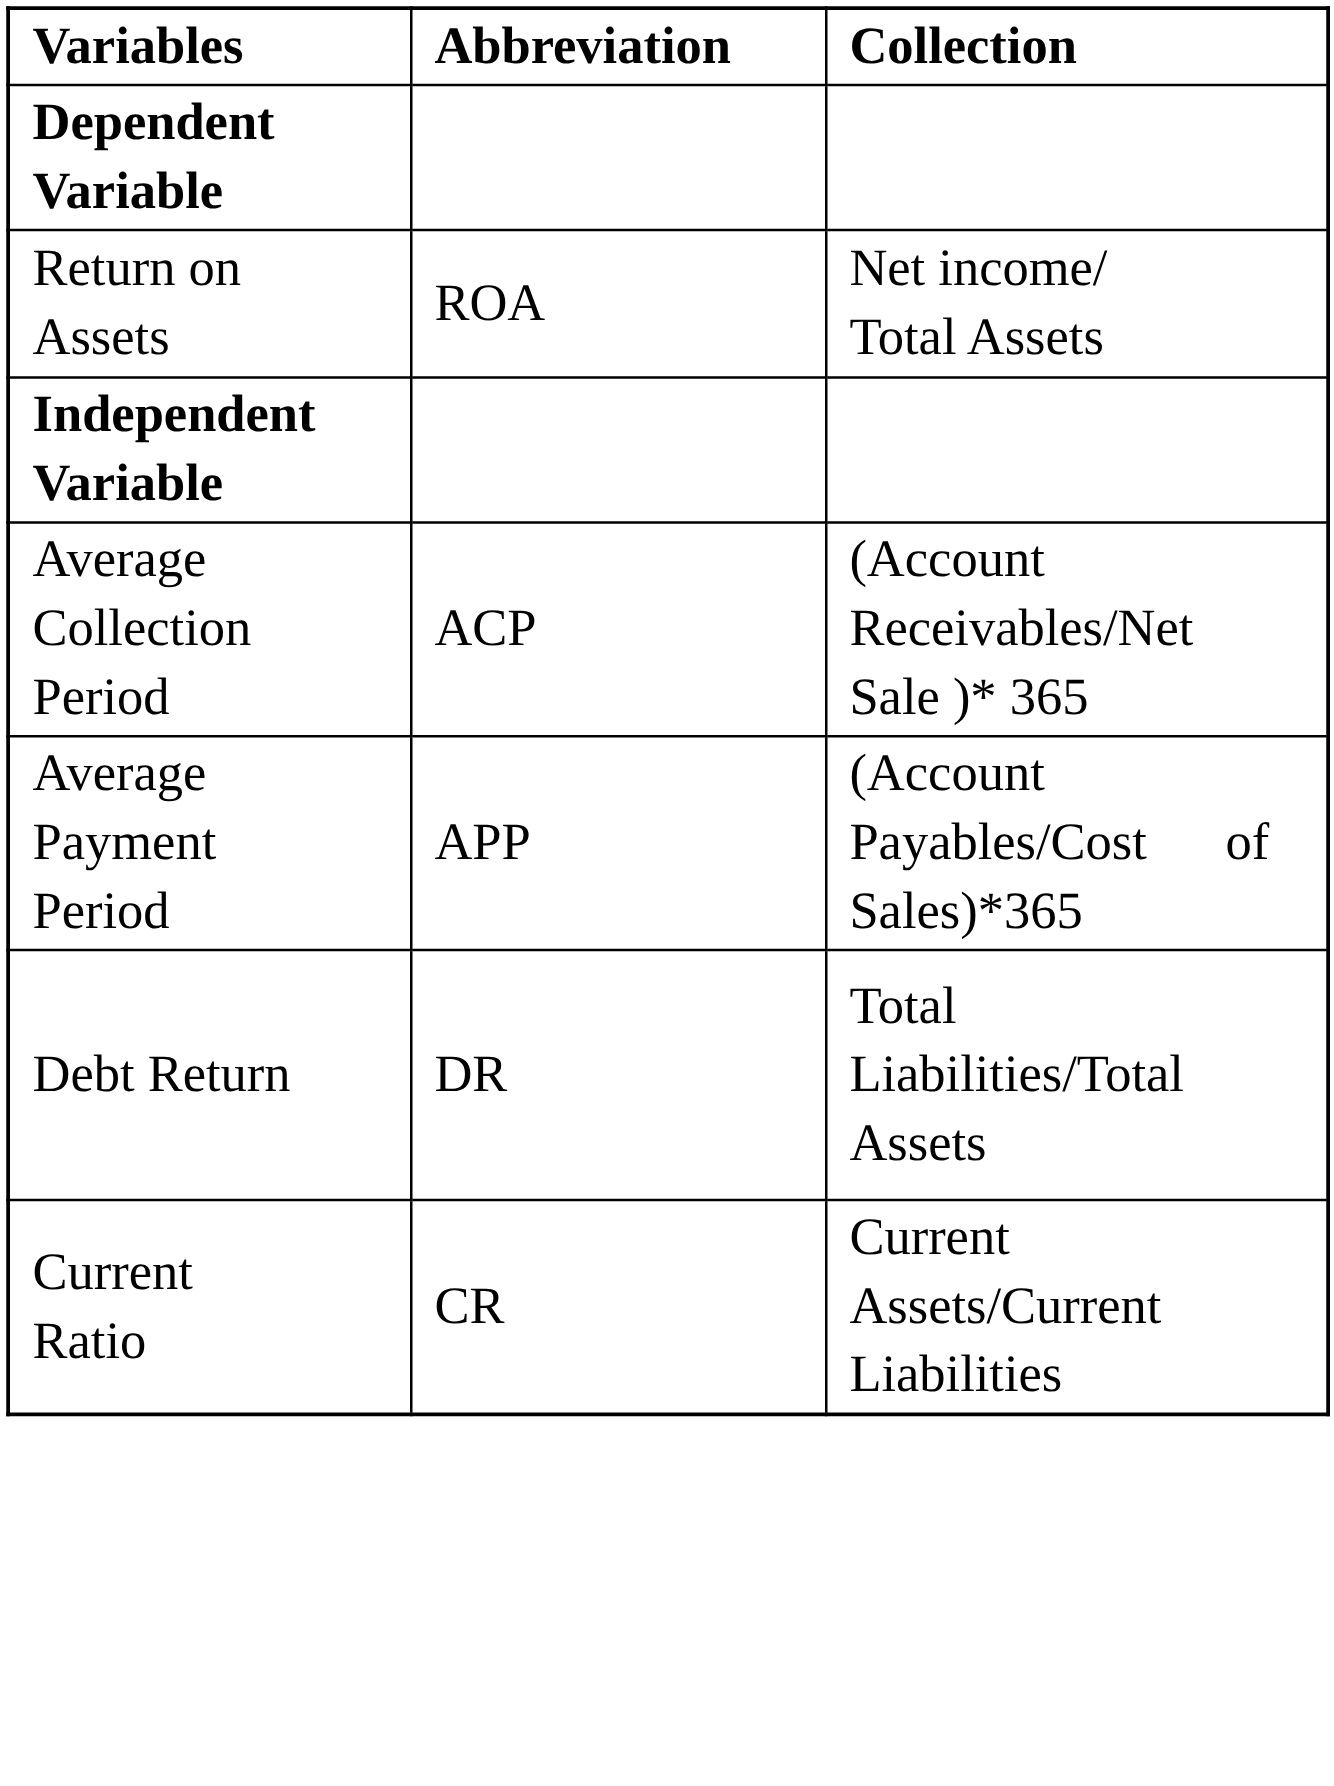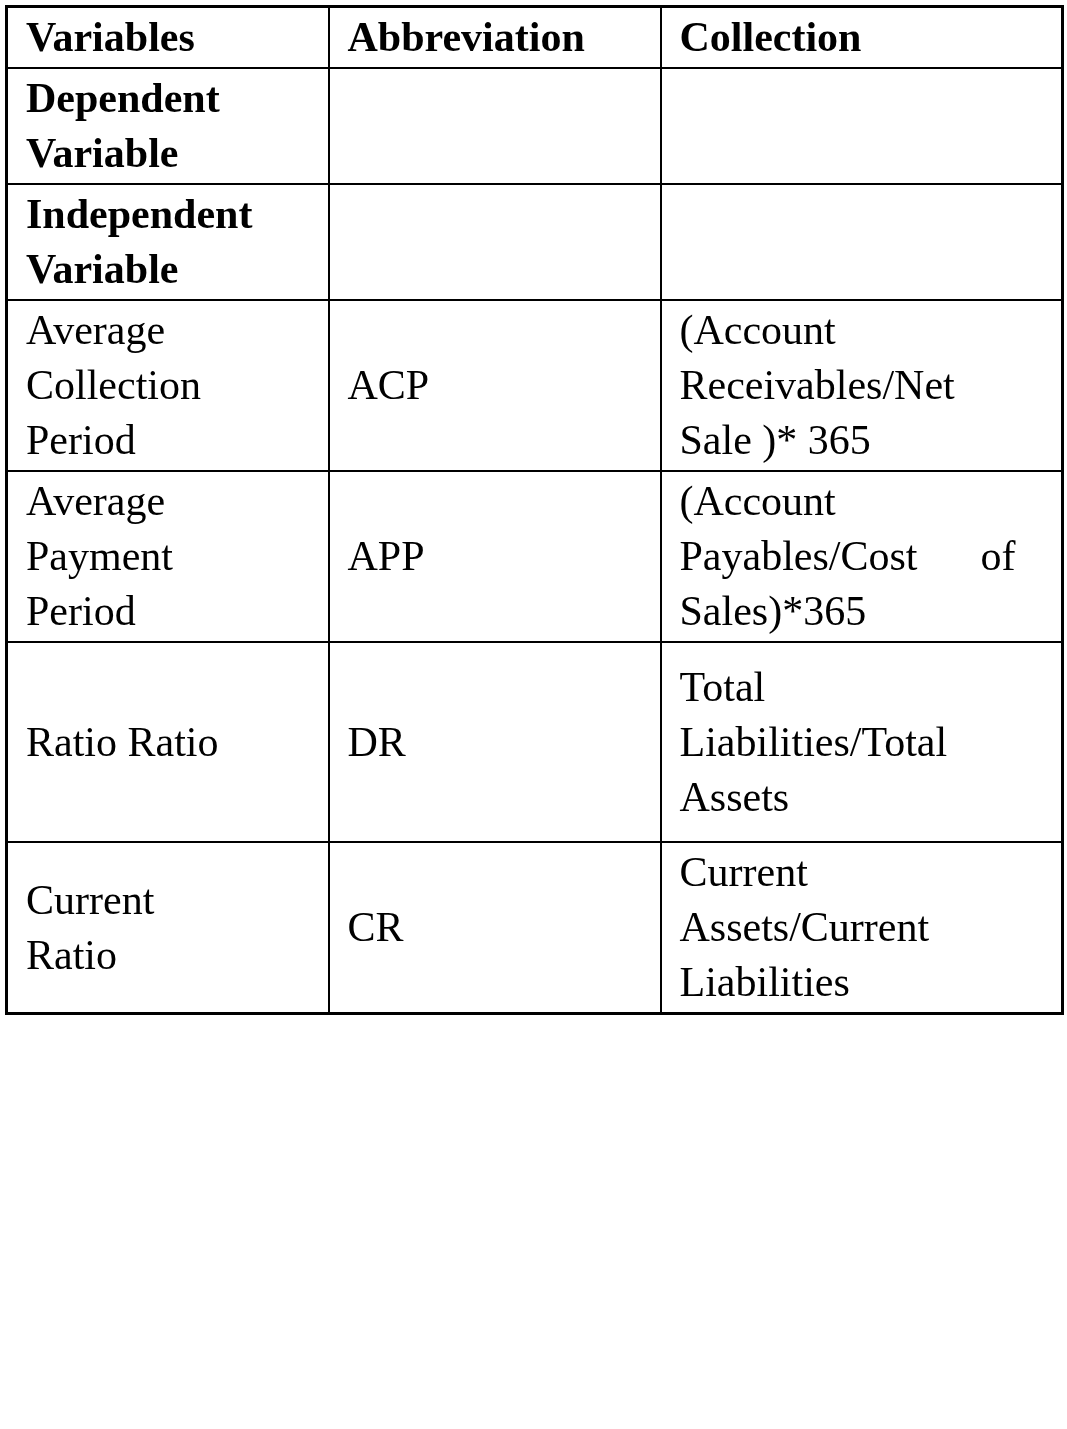--- a/index.html
+++ b/index.html
@@ -57,20 +57,27 @@
         <td class="bold">Variables</td>
         <td class="bold">Abbreviation</td>
         <td class="bold">Collection</td>
       </tr>
       <tr class="h112">
         <td class="bold center">Dependent
 Variable</td>
         <td></td>
         <td></td>
       </tr>
+      <tr class="h118">
+        <td>Return on
+Assets</td>
+        <td>ROA</td>
+        <td class="center">Net income/
+Total Assets</td>
+      </tr>
       <tr class="h116">
         <td class="bold">Independent
 Variable</td>
         <td></td>
         <td></td>
       </tr>
       <tr class="h166">
         <td class="center">Average
 Collection
 Period</td>
@@ -82,21 +89,21 @@
       <tr class="h168">
         <td class="center">Average
 Payment
 Period</td>
         <td>APP</td>
         <td>(Account
 Payables/Cost      of
 Sales)*365</td>
       </tr>
       <tr class="h172">
-        <td>Ratio Ratio</td>
+        <td>Debt Return</td>
         <td>DR</td>
         <td>Total
 Liabilities/Total
 Assets</td>
       </tr>
       <tr class="h168">
         <td class="center">Current
 Ratio</td>
         <td>CR</td>
         <td class="center">Current

